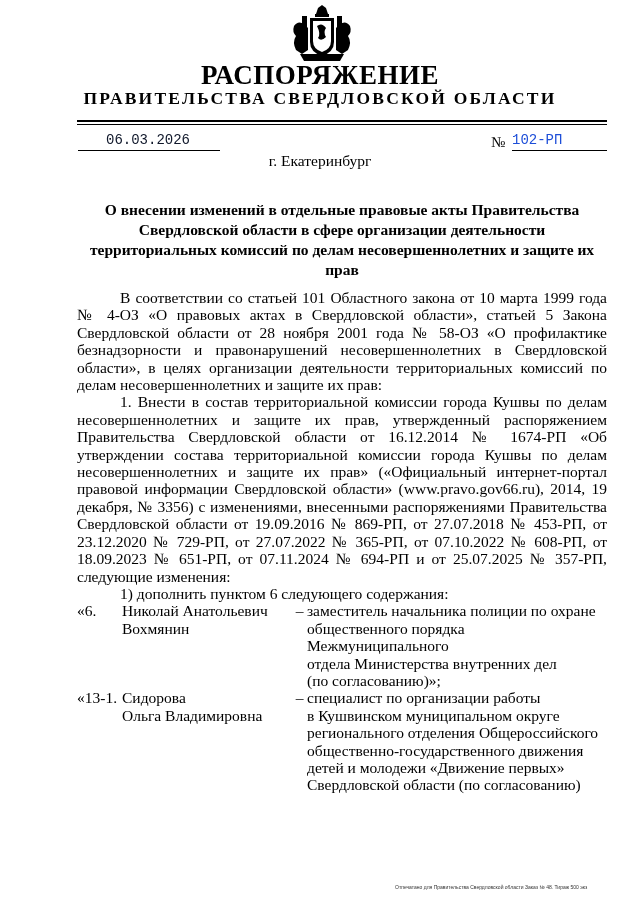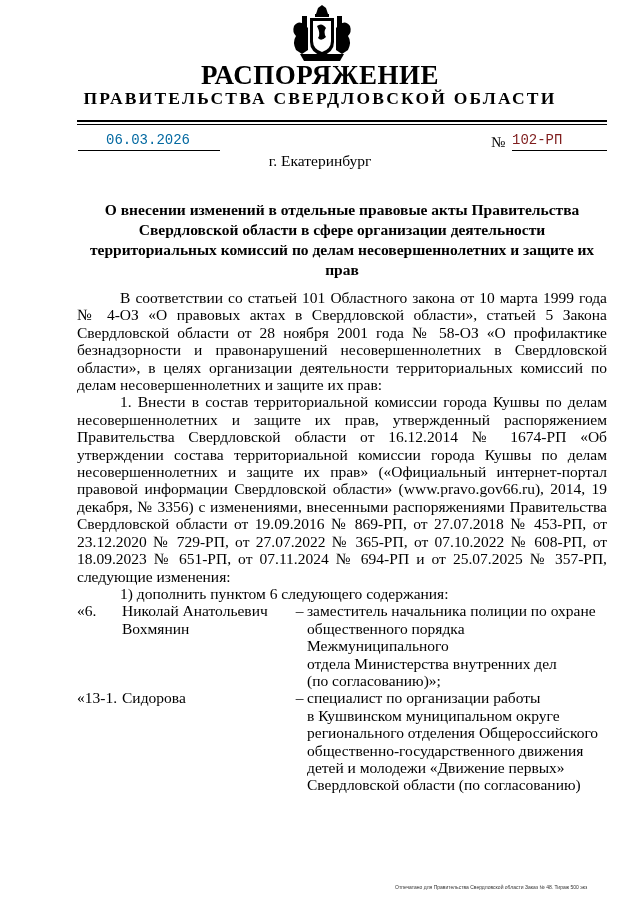--- a/index.html
+++ b/index.html
@@ -15,30 +15,30 @@
   .doc-org {
     position: absolute; left: 0; top: 88px; width: 640px; text-align: center;
     font-family: Liberation Serif, serif; font-weight: bold; font-size: 17.5px; letter-spacing: 2.2px;
   }
   .rule-thick { position: absolute; left: 77px; width: 530px; top: 120px; height: 2px; background: #000; }
   .rule-thin  { position: absolute; left: 77px; width: 530px; top: 124px; height: 1px; background: #000; }
 
   .date-field {
     position: absolute; left: 78px; top: 131px; width: 142px; height: 20px;
     border-bottom: 1px solid #000;
-    font-family: "Liberation Mono", monospace; font-size: 14px; color: #0369a1;
+    font-family: "Liberation Mono", monospace; font-size: 14px; color: #0f172a;
     padding-left: 28px; line-height: 18px;
   }
   .num-label {
     position: absolute; left: 491px; top: 134px; font-size: 15px;
   }
   .num-field {
     position: absolute; left: 512px; top: 131px; width: 95px; height: 20px;
     border-bottom: 1px solid #000;
-    font-family: "Liberation Mono", monospace; font-size: 14px; color: #7f1d1d;
+    font-family: "Liberation Mono", monospace; font-size: 14px; color: #1d4ed8;
     padding-left: 0px; line-height: 18px;
   }
   .city {
     position: absolute; left: 0; top: 152px; width: 640px; text-align: center; font-size: 15.5px;
   }
 
   .title {
     position: absolute; left: 77px; top: 200px; width: 530px; text-align: center;
     font-weight: bold; font-size: 15.5px; line-height: 20px;
   }
@@ -113,20 +113,21 @@
       <div>отдела Министерства внутренних дел</div>
       <div>(по согласованию)»;</div>
     </div>
   </div>
 
 
   <div class="entry">
     <div class="c-num">«13-1.</div>
     <div class="c-name">
       <div>Сидорова</div>
+      <div>Ольга Владимировна</div>
     </div>
     <div class="c-dash">–</div>
     <div class="c-desc">
       <div>специалист по организации работы</div>
       <div>в Кушвинском муниципальном округе</div>
       <div>регионального отделения Общероссийского</div>
       <div>общественно-государственного движения</div>
       <div>детей и молодежи «Движение первых»</div>
       <div>Свердловской области (по согласованию)</div>
     </div>

